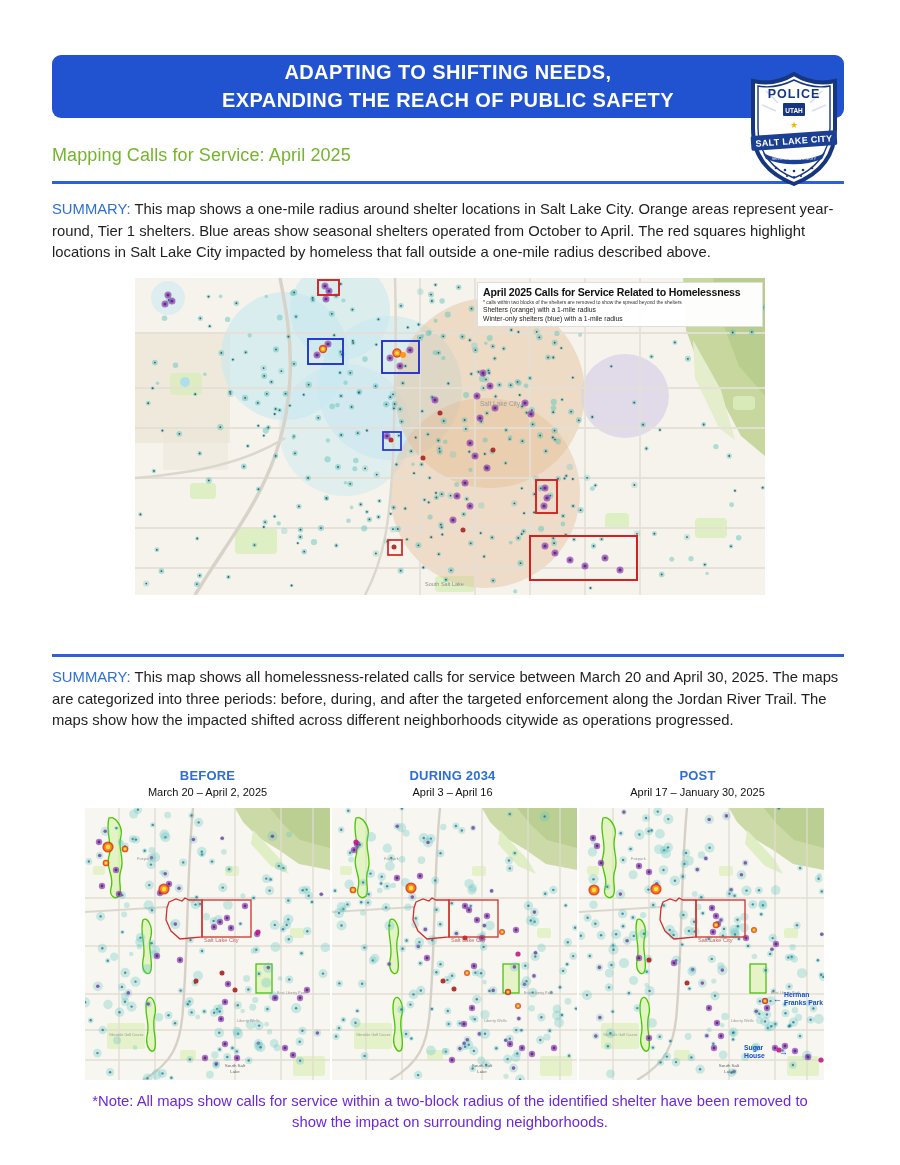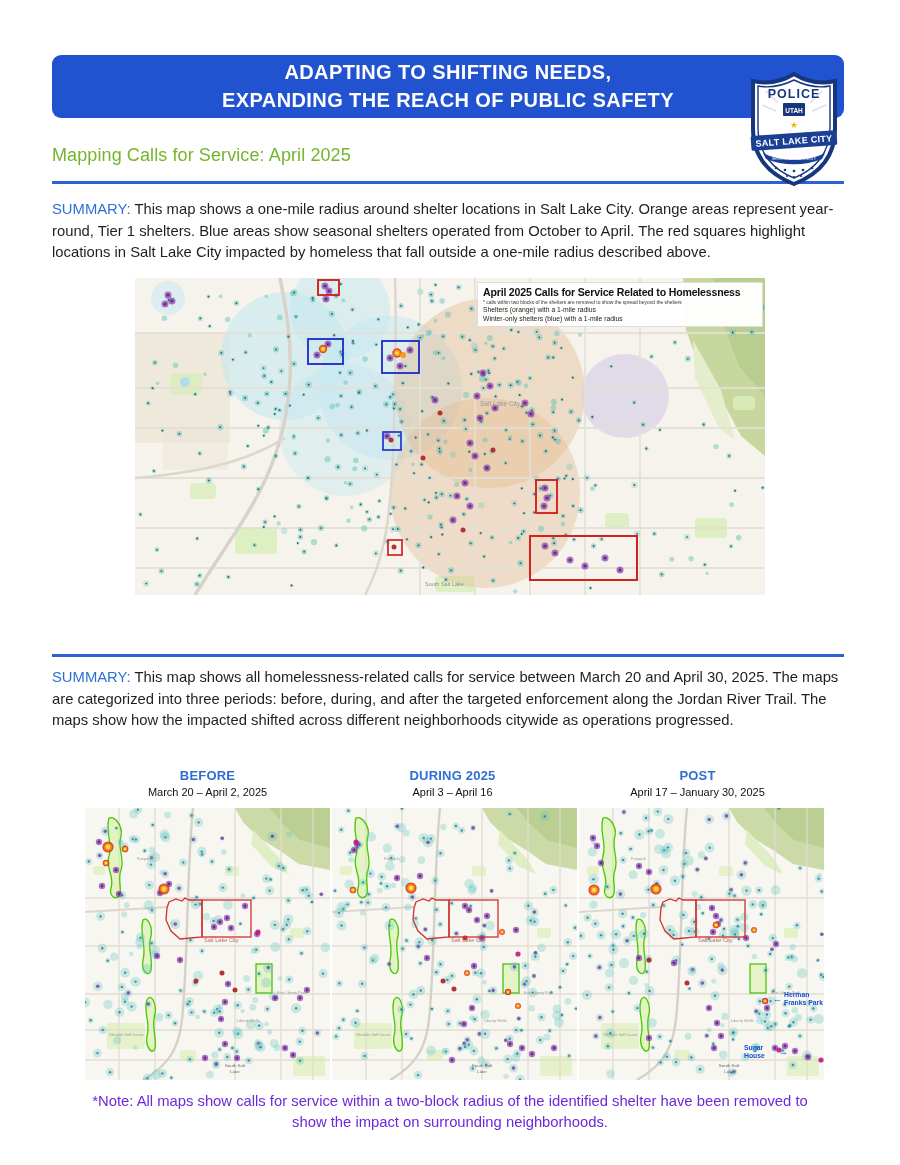--- a/index.html
+++ b/index.html
@@ -869,21 +869,21 @@
   <div class="rule r2"></div>
 
   <p class="summary s2"><span class="slabel">SUMMARY:</span> <span>This map shows all homelessness-related calls for service between March 20 and April 30, 2025. The maps are categorized into three periods: before, during, and after the targeted enforcement along the Jordan River Trail. The maps show how the impacted shifted across different neighborhoods citywide as operations progressed.</span></p>
 
   <div class="plabels">
     <div class="pcol">
       <div class="plabel">BEFORE</div>
       <div class="pdate">March 20 – April 2, 2025</div>
     </div>
     <div class="pcol">
-      <div class="plabel">DURING 2025</div>
+      <div class="plabel">DURING 2034</div>
       <div class="pdate">April 3 – April 16</div>
     </div>
     <div class="pcol">
       <div class="plabel">POST</div>
       <div class="pdate">April 17 – January 30, 2025</div>
     </div>
   </div>
 
   <div class="prow">
     <div class="pmap">

